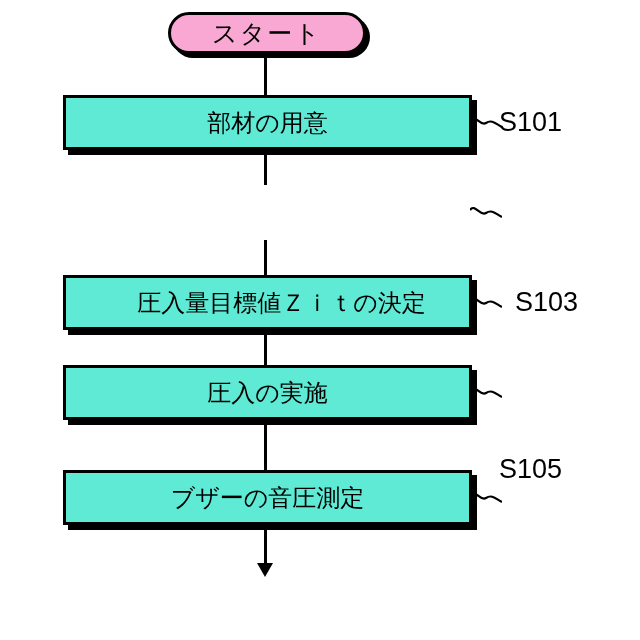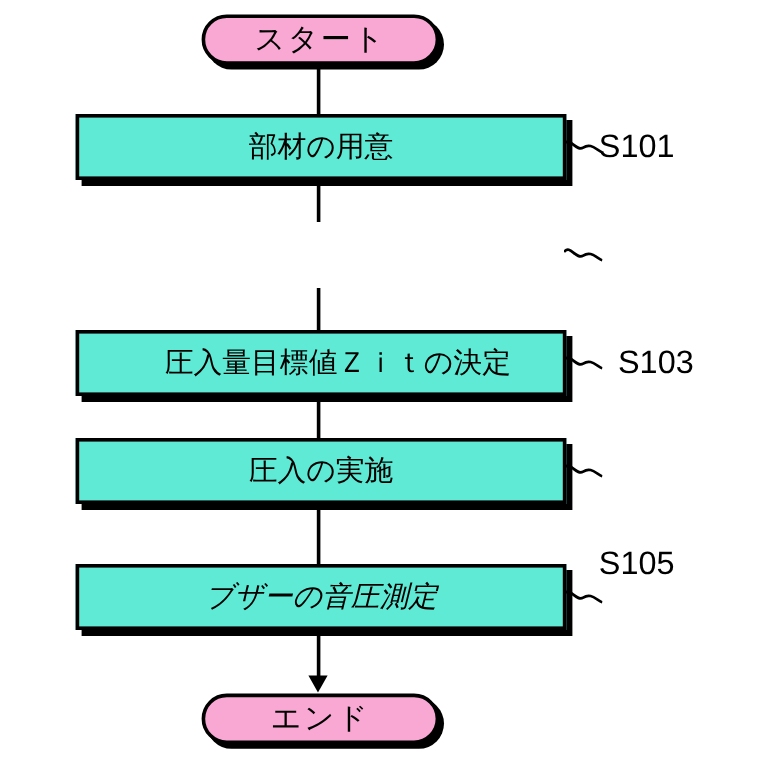--- a/index.html
+++ b/index.html
@@ -151,30 +151,27 @@
     <span class="node-text">圧入の実施</span>
   </div>
   <div class="leader" style="top:384px;">
     <svg width="32" height="16" viewBox="0 0 32 16">
       <path d="M0,6 C5,-1 10,13 16,9 C22,5 26,10 32,13" fill="none" stroke="#000" stroke-width="2.2"></path>
     </svg>
   </div>
 
   <div class="connector" style="top:420px; height:50px;"></div>
 
-  <div class="process" id="node-step-5" style="top:470px;font-style:italic;">
+  <div class="process" id="node-step-5" style="top:470px;">
     <span class="node-text">ブザーの音圧測定</span>
   </div>
   <div class="leader" style="top:489px;">
     <svg width="32" height="16" viewBox="0 0 32 16">
       <path d="M0,6 C5,-1 10,13 16,9 C22,5 26,10 32,13" fill="none" stroke="#000" stroke-width="2.2"></path>
     </svg>
   </div>
   <div class="step-ref" style="top:456px;">S105</div>
 
   <div class="connector" style="top:525px; height:40px;"></div>
   <div class="arrowhead"></div>
 
-  <div class="terminator" id="node-end">
-    <span class="node-text">エンド</span>
-  </div>
 
 </div>
 
 </body></html>

